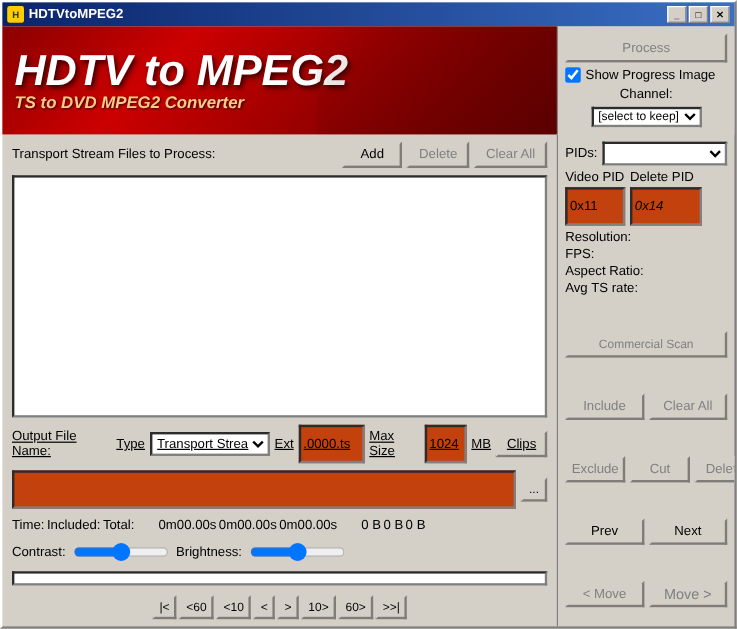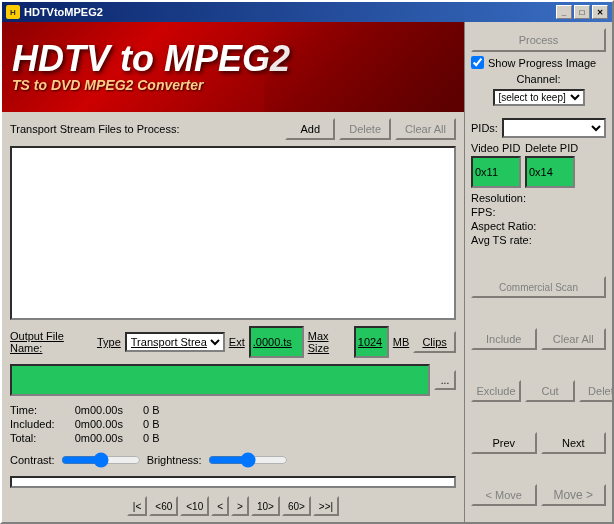--- a/index.html
+++ b/index.html
@@ -162,41 +162,41 @@
       text-decoration: underline;
     }
     select {
       border: 2px inset #808080;
       background: white;
       font-size: 11px;
       height: 20px;
     }
     input[type="text"] {
       border: 2px inset #808080;
-      background: #22c55e;
+      background: #c2410c;
       font-size: 11px;
       height: 20px;
       padding: 14px 2px;
     }
     .output-filename {
       display: flex;
       align-items: center;
       gap: 4px;
       margin-top: 2px;
     }
     .output-filename input {
       flex: 1;
     }
     .stats-area {
       display: flex;
       gap: 20px;
       margin-top: 4px;
       font-size: 11px;
     }
-    .stat-col { display: flex; flex-direction: column; gap: 2px; }
+    .stat-col { display: flex; flex-direction: row; gap: 2px; }
     .slider-row {
       display: flex;
       align-items: center;
       gap: 6px;
       margin-top: 4px;
     }
     .slider {
       width: 80px;
       height: 16px;
     }
@@ -404,21 +404,21 @@
         </select>
       </div>
 
       <div class="vid-aud-row">
         <div class="vid-col">
           <span>Video PID</span>
           <input type="text" style="width: 50px;" value="0x11">
         </div>
         <div class="aud-col">
           <span>Delete PID</span>
-          <input type="text" style="width: 50px;" value="0x14">
+          <input type="text" style="width: 60px; font-style: italic;" value="0x14">
         </div>
       </div>
 
       <div style="font-size:11px; display:flex; flex-direction:column; gap:2px;">
         <span>Resolution:</span>
         <span>FPS:</span>
         <span>Aspect Ratio:</span>
         <span>Avg TS rate:</span>
       </div>
 

